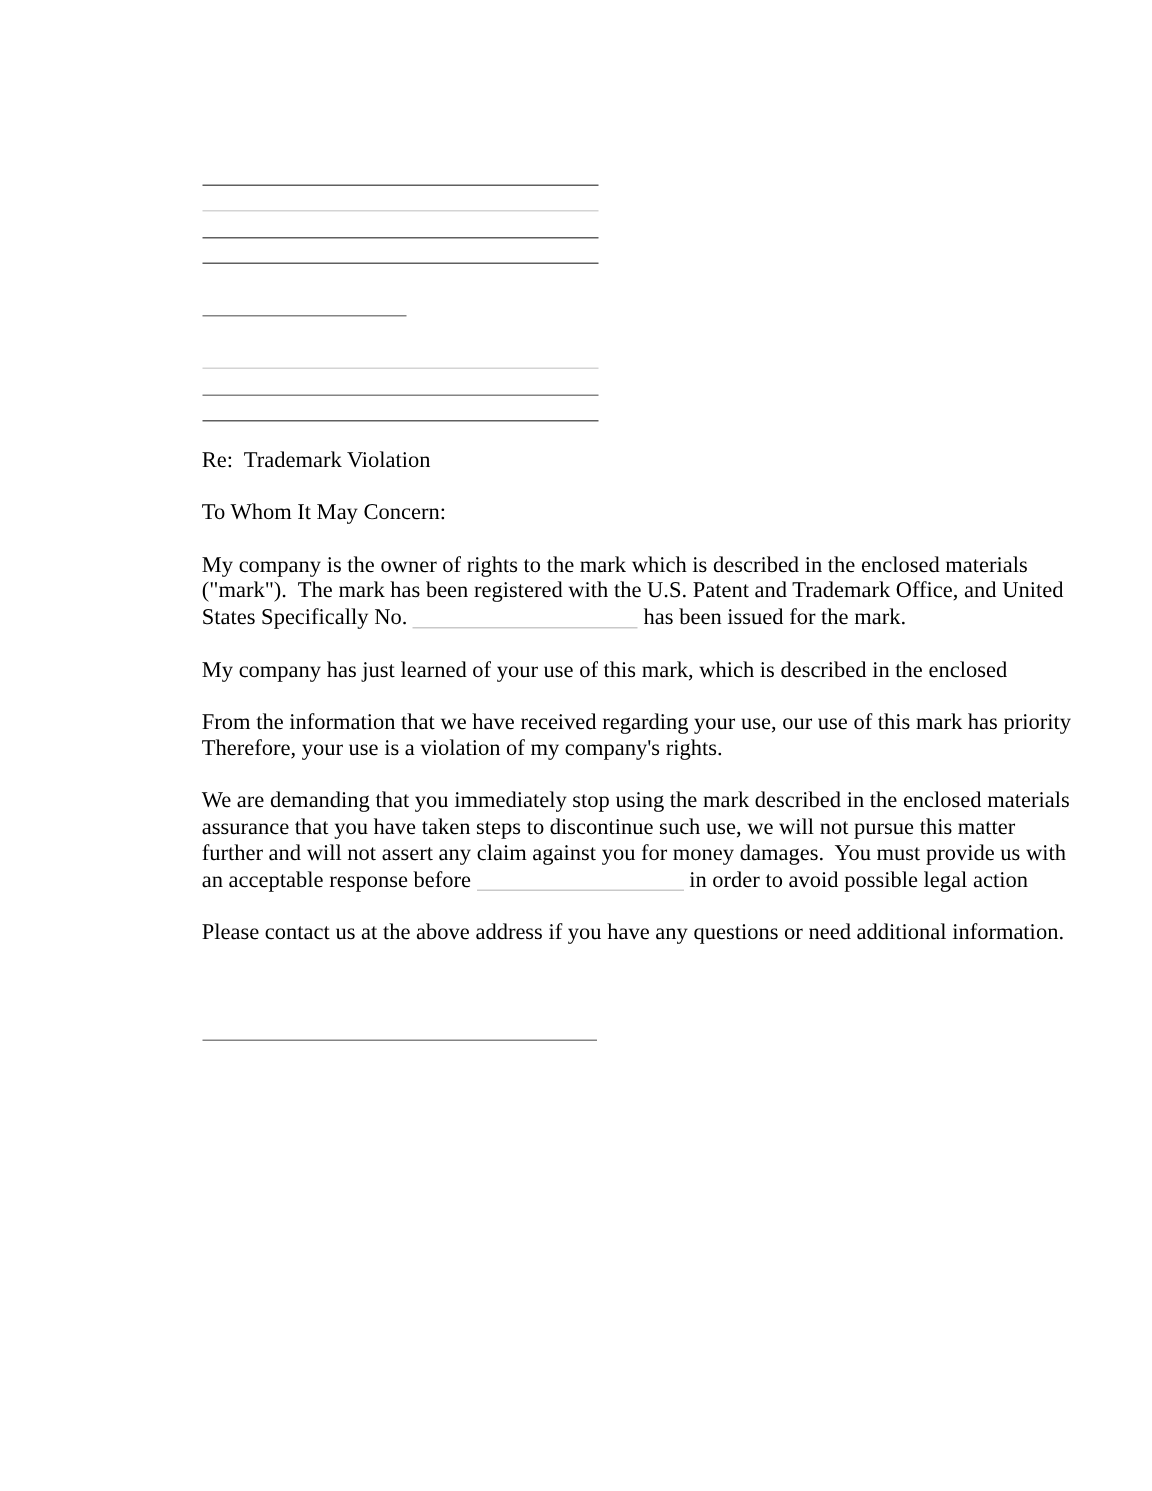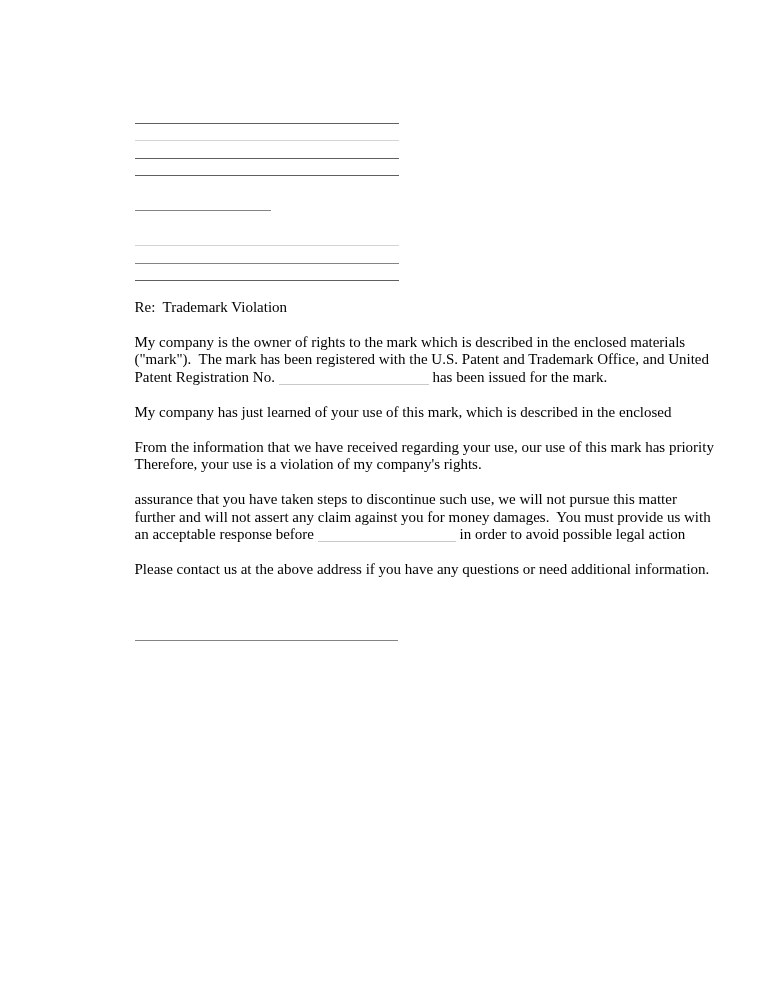--- a/index.html
+++ b/index.html
@@ -60,37 +60,39 @@
       </div>
 
     <div class="rules-block gap">
         <div class="rule light" style="width: 264px;"></div>
         <div class="rule medium" style="width: 264px;"></div>
         <div class="rule dark" style="width: 264px;"></div>
       </div>
 
     <div class="text-block gap pre">Re:  Trademark Violation</div>
 
+    <div class="text-block gap">To Whom It May Concern:</div>
 
     <div class="text-block gap">
         <div class="pline"><span>My company is the owner of rights to the mark which is described in the enclosed materials</span></div>
         <div class="pline"><span>("mark").  The mark has been registered with the U.S. Patent and Trademark Office, and United</span></div>
-        <div class="pline"><span>Patent Registration No. </span><span class="blank" style="width: 150px;"></span><span> has been issued for the mark.</span></div>
+        <div class="pline"><span>States Specifically No. </span><span class="blank" style="width: 150px;"></span><span> has been issued for the mark.</span></div>
       </div>
 
     <div class="text-block gap">
         <div class="pline"><span>My company has just learned of your use of this mark, which is described in the enclosed</span></div>
       </div>
 
     <div class="text-block gap">
         <div class="pline"><span>From the information that we have received regarding your use, our use of this mark has priority</span></div>
         <div class="pline"><span>Therefore, your use is a violation of my company's rights.</span></div>
       </div>
 
     <div class="text-block gap">
+        <div class="pline"><span>We are demanding that you immediately stop using the mark described in the enclosed materials</span></div>
         <div class="pline"><span>assurance that you have taken steps to discontinue such use, we will not pursue this matter</span></div>
         <div class="pline"><span>further and will not assert any claim against you for money damages.  You must provide us with</span></div>
         <div class="pline"><span>an acceptable response before </span><span class="blank" style="width: 138px;"></span><span> in order to avoid possible legal action</span></div>
       </div>
 
     <div class="text-block gap">
         <div class="pline"><span>Please contact us at the above address if you have any questions or need additional information.</span></div>
       </div>
 
 

